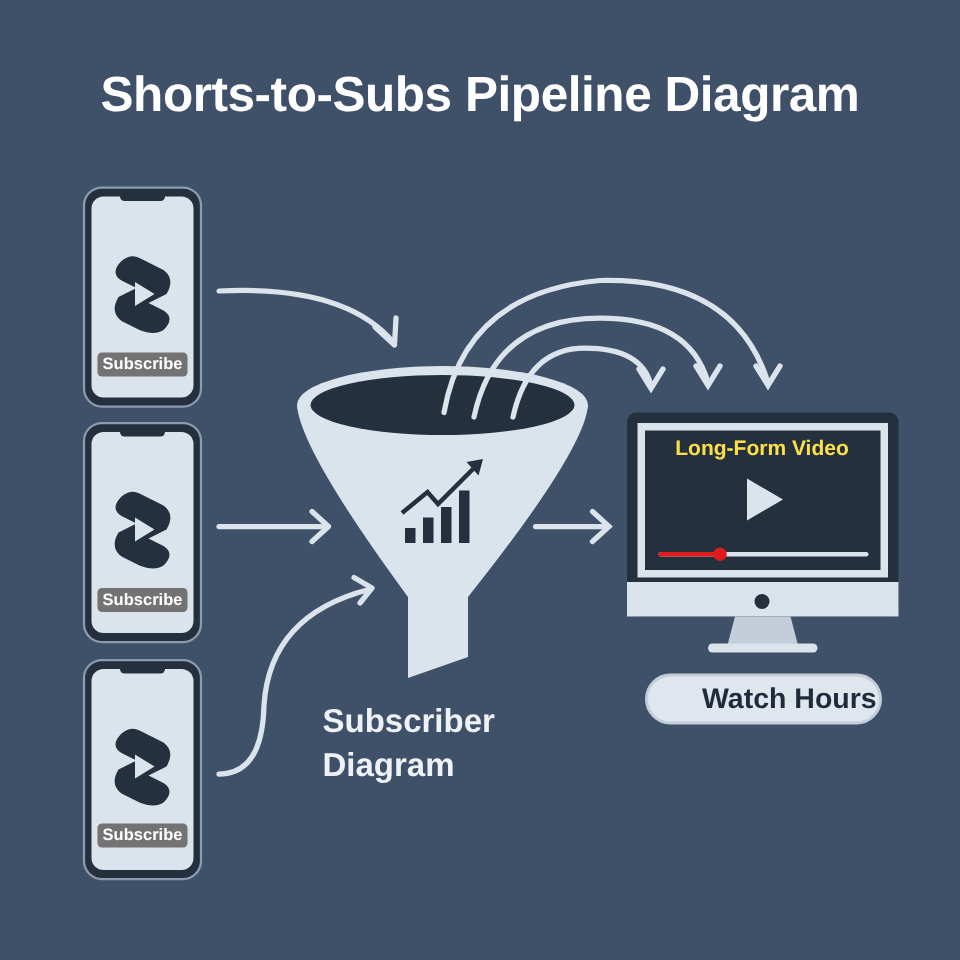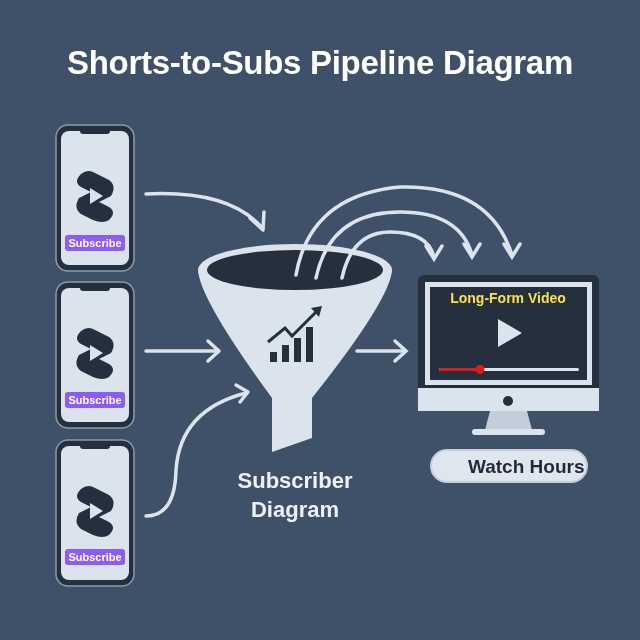--- a/index.html
+++ b/index.html
@@ -8,26 +8,26 @@
     background:#3f5069;
     font-family:"Liberation Sans", sans-serif;
     position:relative;
   }
   .title {
     position:absolute; left:0; top:44px; width:640px; text-align:center;
     color:#ffffff; font-size:33px; font-weight:bold; letter-spacing:-0.3px;
   }
   svg.canvas { position:absolute; left:0; top:0; }
   .phone-sub {
-    position:absolute; width:60px; height:16px; background:#8b5cf6;
+    position:absolute; width:60px; height:16px; background:#737373;
     color:#fff; font-size:11px; font-weight:bold; text-align:center; line-height:16px;
     border-radius:3px;
   }
   .label-growth {
-    position:absolute; left:215px; top:466px; width:160px; text-align:center;
+    position:absolute; left:215px; top:466px; width:160px; 
     color:#eef2f7; font-size:22px; font-weight:bold; line-height:29px;
   }
   .lf-title {
     position:absolute; left:432px; top:290px; width:152px; text-align:center;
     color:#fde047; font-size:14px; font-weight:bold;
   }
   .watch-pill {
     position:absolute; left:430px; top:449px; width:158px; height:34px;
     background:#dfe6ee; border-radius:17px; border:2px solid #c4ceda; box-sizing:border-box;
   }

